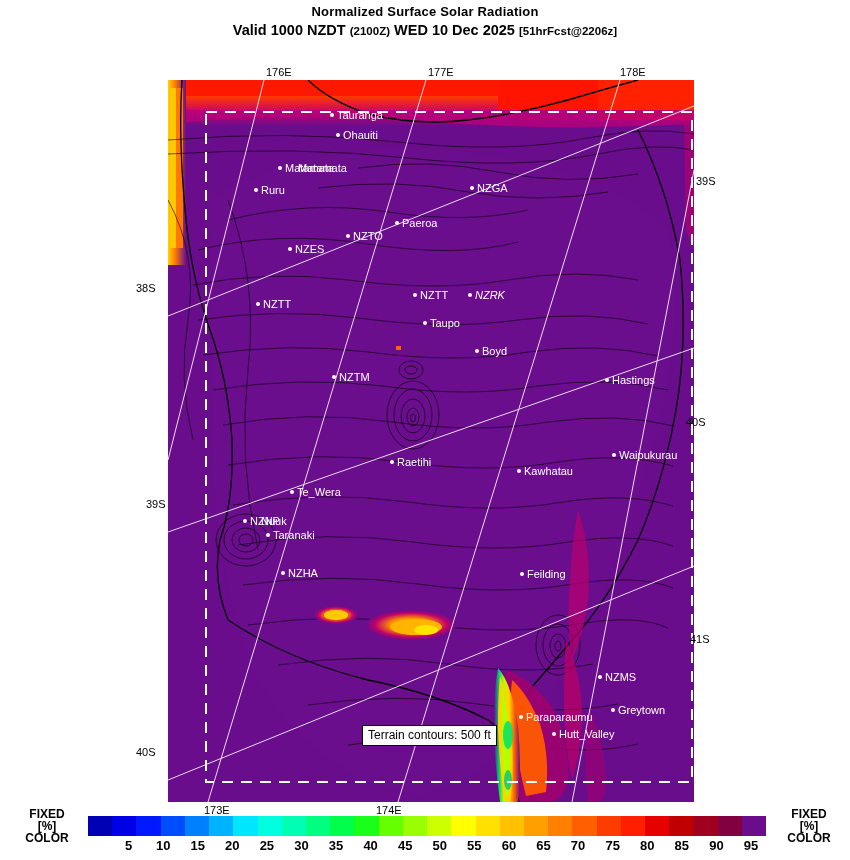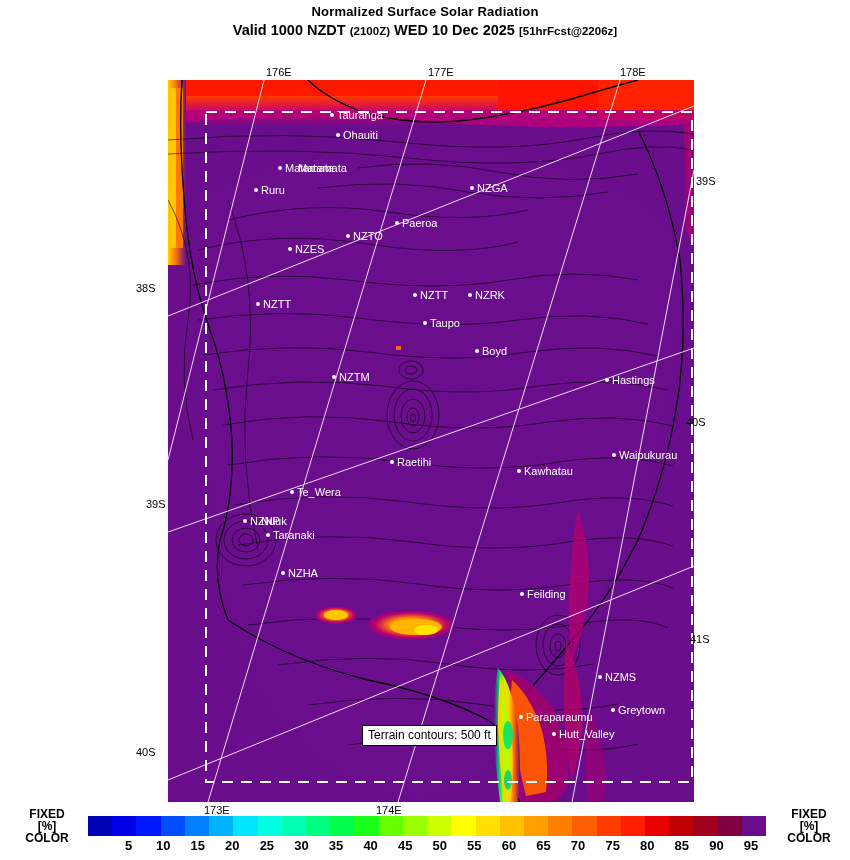--- a/index.html
+++ b/index.html
@@ -331,34 +331,34 @@
   <div class="place" style="left:168px; top:50px;"><span class="dot"></span><span>Ohauiti</span></div>
   <div class="place" style="left:110px; top:83px;"><span class="dot"></span><span>Matamata</span></div>
   <div class="place" style="left:130px; top:83px;"><span>Matamata</span></div>
   <div class="place" style="left:86px; top:105px;"><span class="dot"></span><span>Ruru</span></div>
   <div class="place" style="left:302px; top:103px;"><span class="dot"></span><span>NZGA</span></div>
   <div class="place" style="left:227px; top:138px;"><span class="dot"></span><span>Paeroa</span></div>
   <div class="place" style="left:178px; top:151px;"><span class="dot"></span><span>NZTO</span></div>
   <div class="place" style="left:120px; top:164px;"><span class="dot"></span><span>NZES</span></div>
   <div class="place" style="left:255px; top:194px;margin-top:44px;"><span class="dot"></span><span>Taupo</span></div>
   <div class="place" style="left:245px; top:210px;"><span class="dot"></span><span>NZTT</span></div>
-  <div class="place" style="left:300px; top:210px;"><span class="dot"></span><span>NZRK</span></div>
+  <div class="place" style="left:300px; top:210px;font-style:italic;"><span class="dot"></span><span>NZRK</span></div>
   <div class="place" style="left:88px; top:219px;"><span class="dot"></span><span>NZTT</span></div>
   <div class="place" style="left:307px; top:266px;"><span class="dot"></span><span>Boyd</span></div>
   <div class="place" style="left:164px; top:292px;"><span class="dot"></span><span>NZTM</span></div>
   <div class="place" style="left:437px; top:295px;"><span class="dot"></span><span>Hastings</span></div>
   <div class="place" style="left:444px; top:370px;"><span class="dot"></span><span>Waipukurau</span></div>
   <div class="place" style="left:222px; top:377px;"><span class="dot"></span><span>Raetihi</span></div>
   <div class="place" style="left:349px; top:386px;"><span class="dot"></span><span>Kawhatau</span></div>
   <div class="place" style="left:122px; top:407px;"><span class="dot"></span><span>Te_Wera</span></div>
   <div class="place" style="left:75px; top:436px;"><span class="dot"></span><span>NZNP</span></div>
   <div class="place" style="left:93px; top:436px;"><span>Nuuk</span></div>
   <div class="place" style="left:98px; top:450px;"><span class="dot"></span><span>Taranaki</span></div>
   <div class="place" style="left:113px; top:488px;"><span class="dot"></span><span>NZHA</span></div>
-  <div class="place" style="left:352px; top:489px;margin-top:20px;"><span class="dot"></span><span>Feilding</span></div>
+  <div class="place" style="left:352px; top:489px;"><span class="dot"></span><span>Feilding</span></div>
   <div class="place" style="left:430px; top:592px;"><span class="dot"></span><span>NZMS</span></div>
   <div class="place" style="left:443px; top:625px;"><span class="dot"></span><span>Greytown</span></div>
   <div class="place" style="left:351px; top:632px;"><span class="dot"></span><span>Paraparaumu</span></div>
   <div class="place" style="left:384px; top:649px;"><span class="dot"></span><span>Hutt_Valley</span></div>
 
 </div>
 
 <div id="terrain-note">Terrain contours: 500 ft</div>
 
 <div id="colorbar-row">

